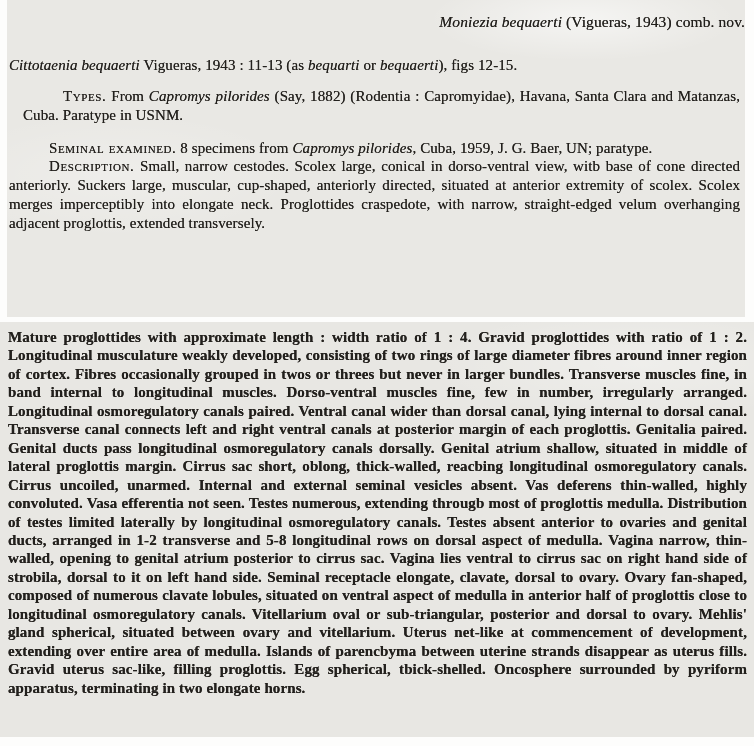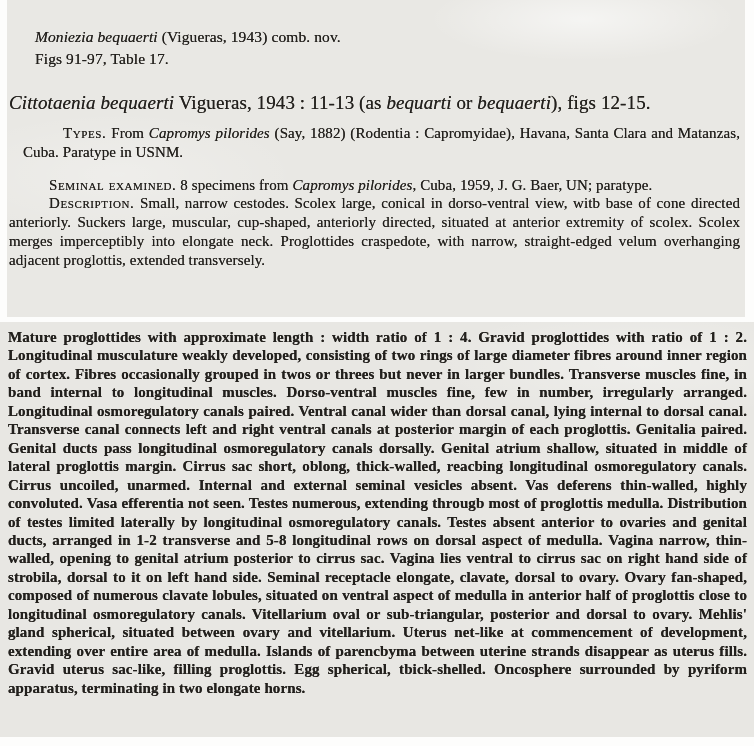--- a/index.html
+++ b/index.html
@@ -31,29 +31,28 @@
     left: 0; top: 322px; width: 754px; height: 415px;
     background:
       radial-gradient(ellipse 300px 80px at 85% 10%, rgba(255,255,255,0.3), rgba(255,255,255,0) 70%),
       #e8e7e3;
   }
   .txt {
     text-shadow: 0 0 0.6px rgba(45, 40, 34, 0.85);
     letter-spacing: 0.1px;
   }
   .heading-block {
-    padding-top: 26px;
-    text-align: left;
+    padding-top: 11px;
+    text-align: right;
     font-size: 15.5px;
     line-height: 22px;
-    margin-left: 28px;
   }
   .synonymy-block {
     margin: 24px 4px 0 2px;
-    font-size: 19px;
+    font-size: 15px;
     line-height: 17.4px;
   }
   .para {
     margin: 0 5px 0 2px;
     font-size: 15px;
     line-height: 18.6px;
     text-align: justify;
   }
   .para-indent { text-indent: 40px; }
   .types-para   { margin-top: 13px; margin-left: 16px; }
@@ -73,21 +72,20 @@
 </style>
 </head>
 <body>
 
 <div class="page">
 
   <div class="scan scan-top">
 
     <div class="heading-block txt">
       <div><span class="seg-i">Moniezia bequaerti</span><span class="seg-r"> (Vigueras, 1943) comb. nov.</span></div>
-      <div>Figs 91-97, Table 17.</div>
     </div>
 
     <div class="synonymy-block txt">
       <div><span class="seg-i">Cittotaenia bequaerti</span><span class="seg-r"> Vigueras, 1943 : 11-13 (as </span><span class="seg-i">bequarti</span><span class="seg-r"> or </span><span class="seg-i">bequaerti</span><span class="seg-r">), figs 12-15.</span></div>
     </div>
 
     <div class="para para-indent types-para txt"><span class="seg-sc">Types.</span><span class="seg-r">  From </span><span class="seg-i">Capromys pilorides</span><span class="seg-r"> (Say, 1882) (Rodentia : Capromyidae), Havana, Santa Clara and Matanzas, Cuba.  Paratype in USNM.</span></div>
 
     <div class="para para-indent material-para txt"><span class="seg-sc">Seminal examined.</span><span class="seg-r">  8 specimens from </span><span class="seg-i">Capromys pilorides</span><span class="seg-r">, Cuba, 1959, J. G. Baer, UN; paratype.</span></div>
 

